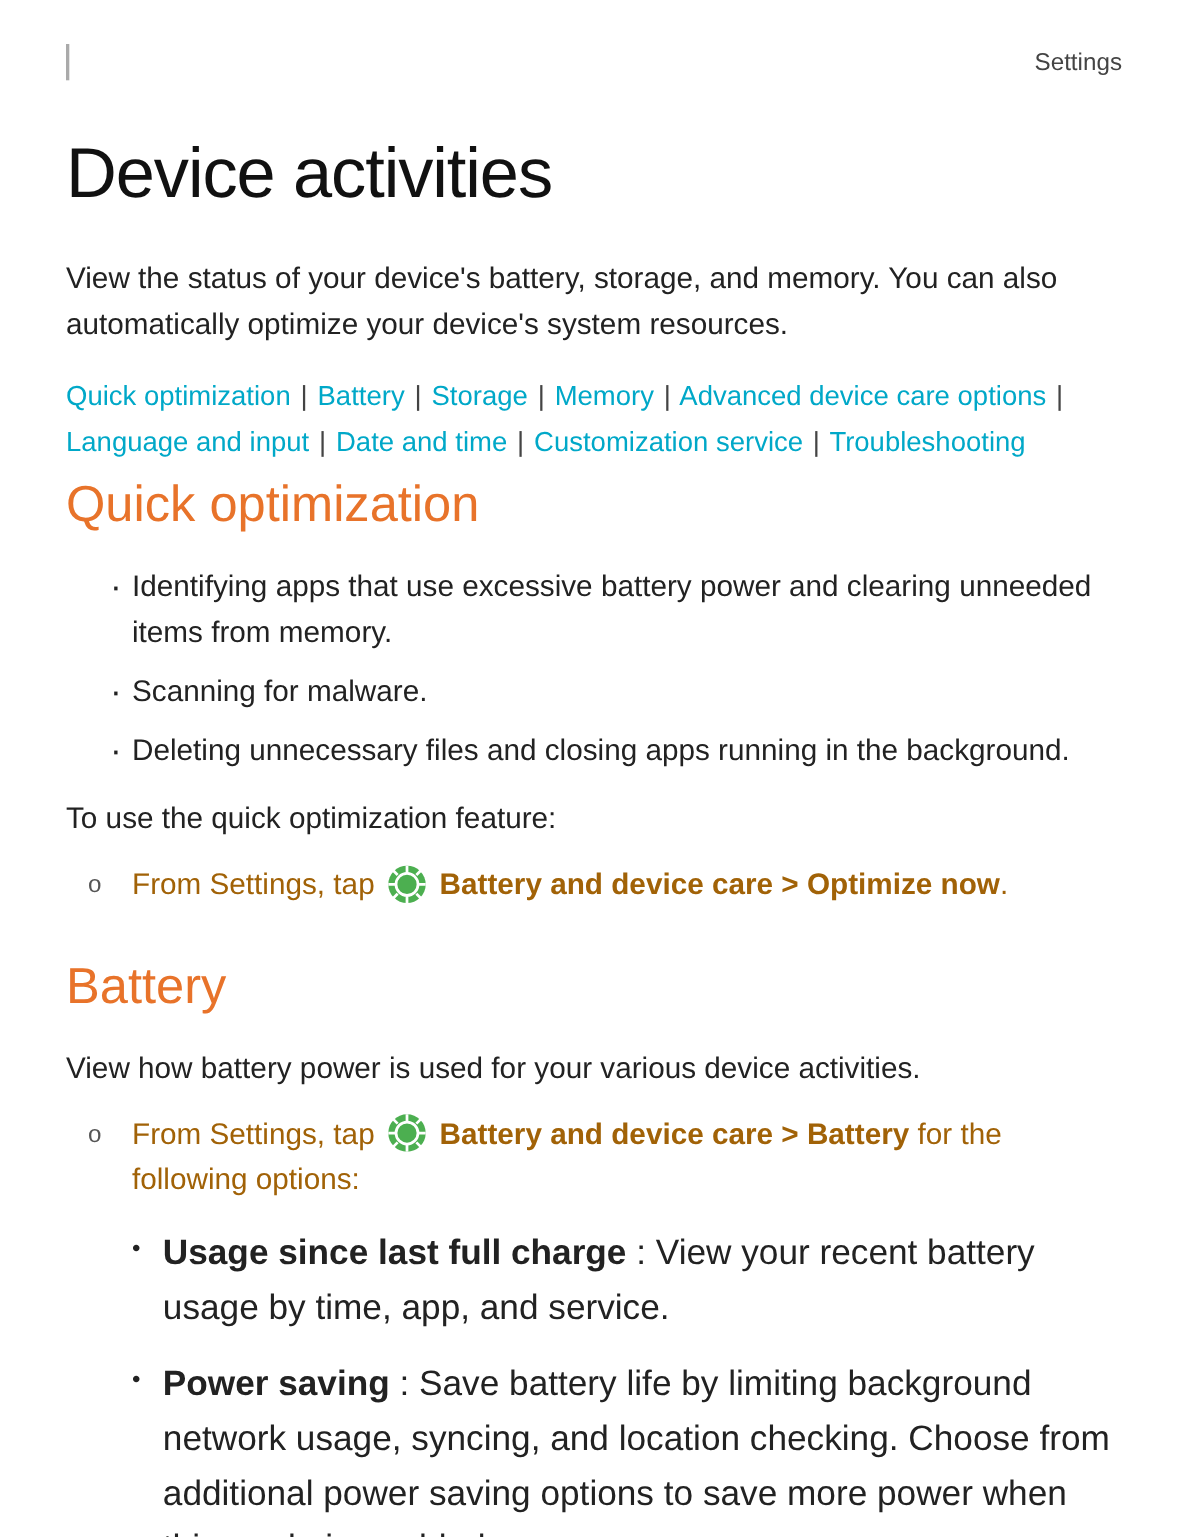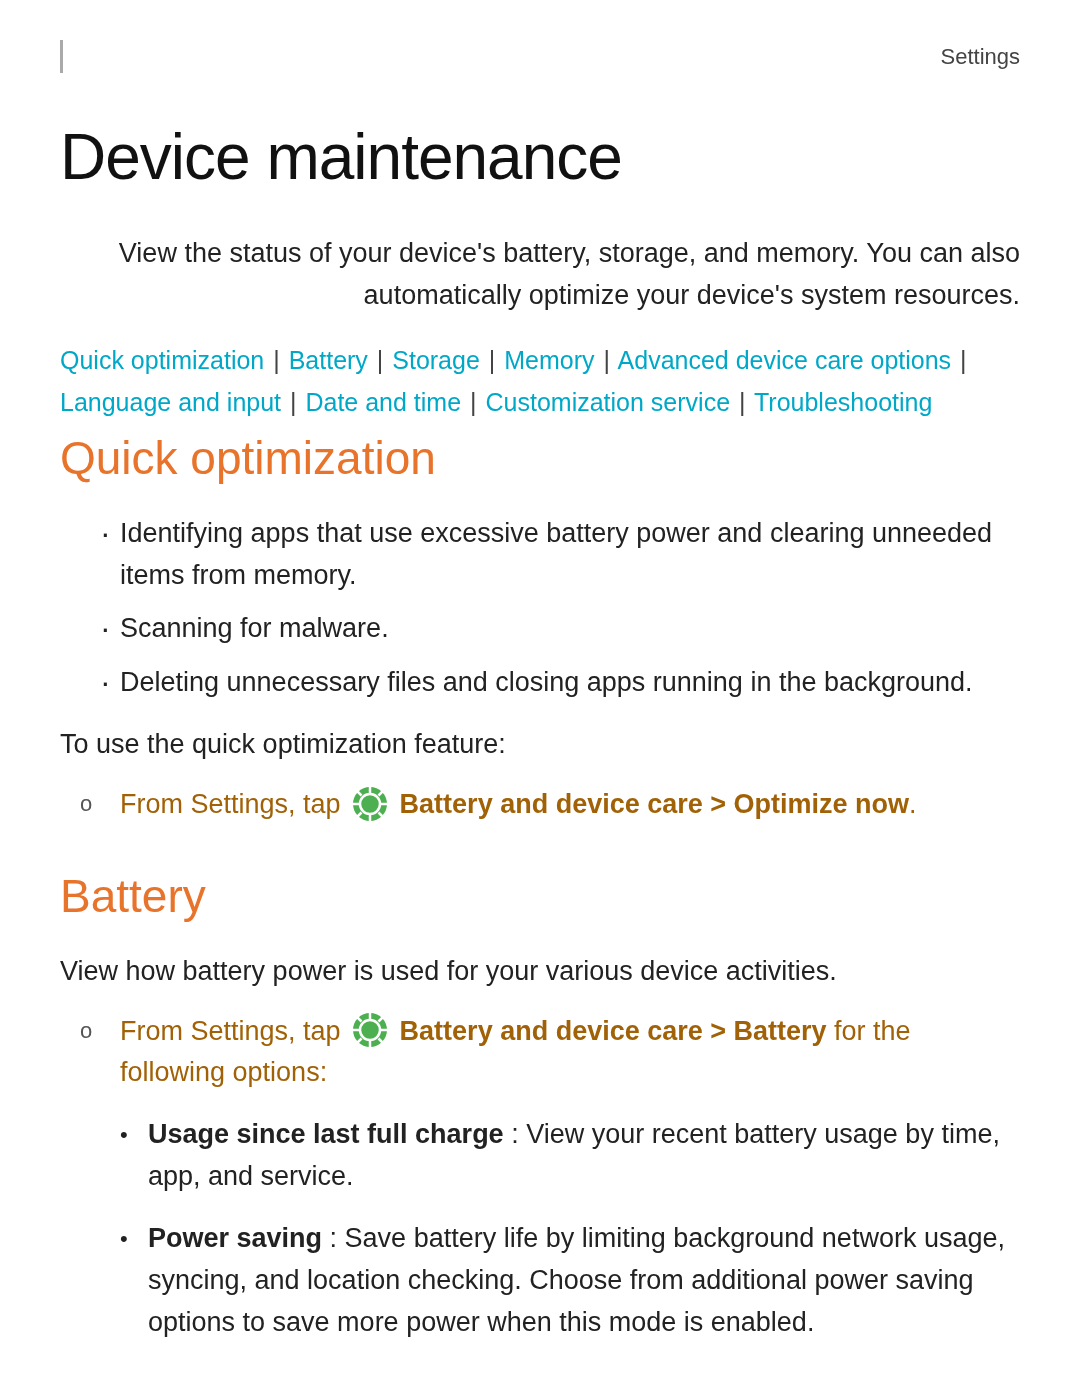--- a/index.html
+++ b/index.html
@@ -37,21 +37,20 @@
       margin-bottom: 28px;
       letter-spacing: -1px;
     }
 
     .intro-text {
       font-family: Arial, sans-serif;
       font-size: 27px;
       color: #222;
       margin-bottom: 22px;
       line-height: 1.55;
-      text-align: right;
     }
 
     .nav-links {
       font-family: Arial, sans-serif;
       font-size: 25px;
       line-height: 1.7;
     }
 
     .nav-links a {
       color: #00a8c8;
@@ -106,21 +105,21 @@
       line-height: 1.3;
     }
 
     .sub-list {
       list-style: none;
       margin: 0 0 20px 60px;
     }
 
     .sub-list li {
       font-family: Arial, sans-serif;
-      font-size: 27px;
+      font-size: 32px;
       color: #222;
       margin-bottom: 20px;
       line-height: 1.55;
       padding-left: 28px;
       position: relative;
       margin-top: 12px;
     }
 
     .sub-list li::before {
       content: '•';
@@ -173,21 +172,21 @@
       margin-bottom: 36px;
     }
   </style>
 </head>
 <body>
 
 <div class="settings-label">
   <span>Settings</span>
 </div>
 
-<h1 class="page-title">Device maintenance</h1>
+<h1 class="page-title">Device activities</h1>
 
 <p class="intro-text">View the status of your device's battery, storage, and memory. You can also automatically optimize your device's system resources.</p>
 
 <div class="nav-links">
   <a href="#">Quick optimization</a><span class="sep"> |</span>
   <a href="#">Battery</a><span class="sep"> |</span>
   <a href="#">Storage</a><span class="sep"> |</span>
   <a href="#">Memory</a><span class="sep"> |</span>
   <a href="#">Advanced device care options</a><span class="sep"> |</span><br>
   <a href="#">Language and input</a><span class="sep"> |</span>

